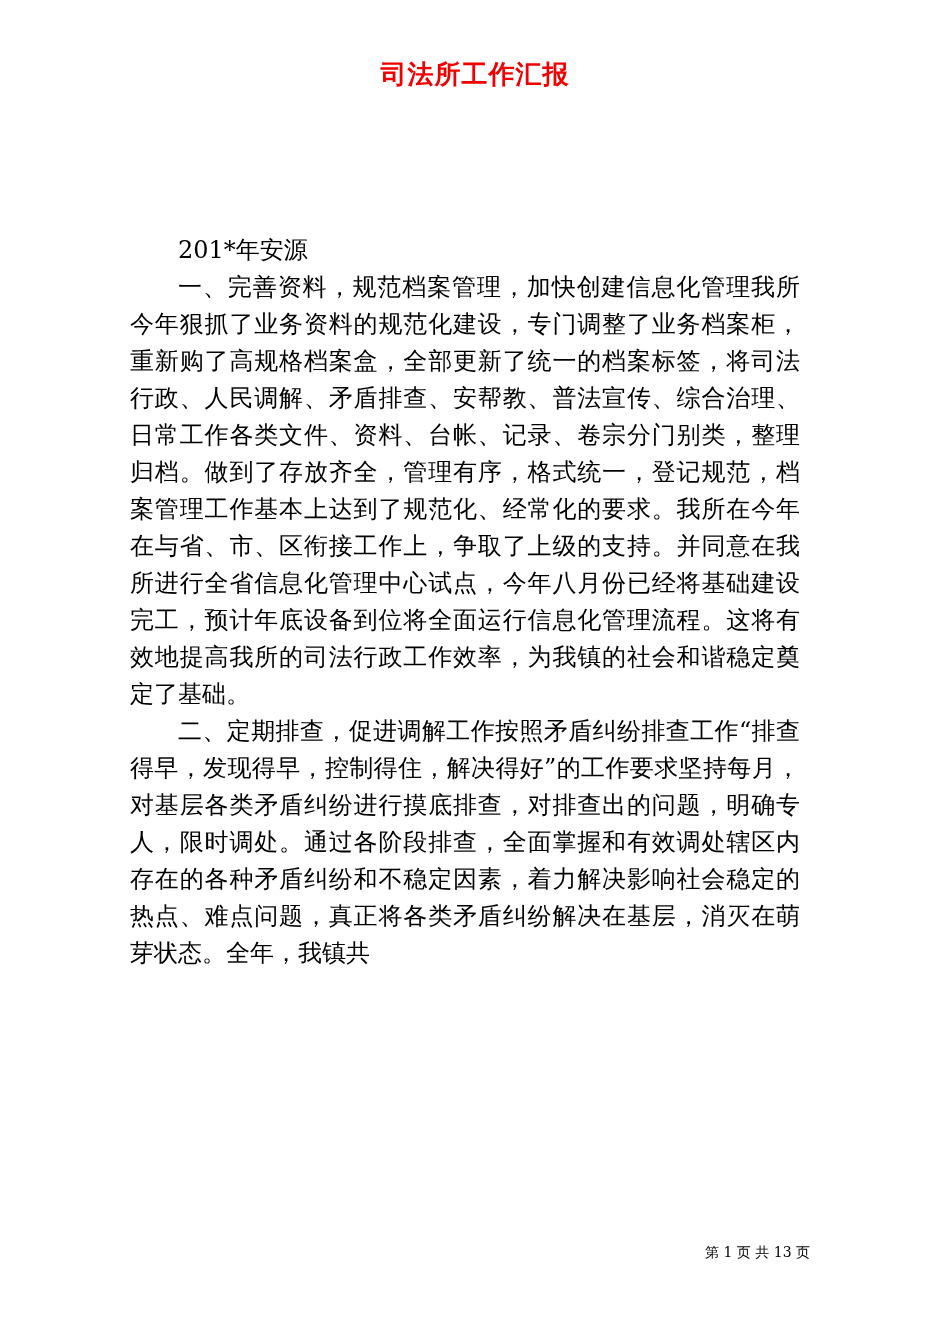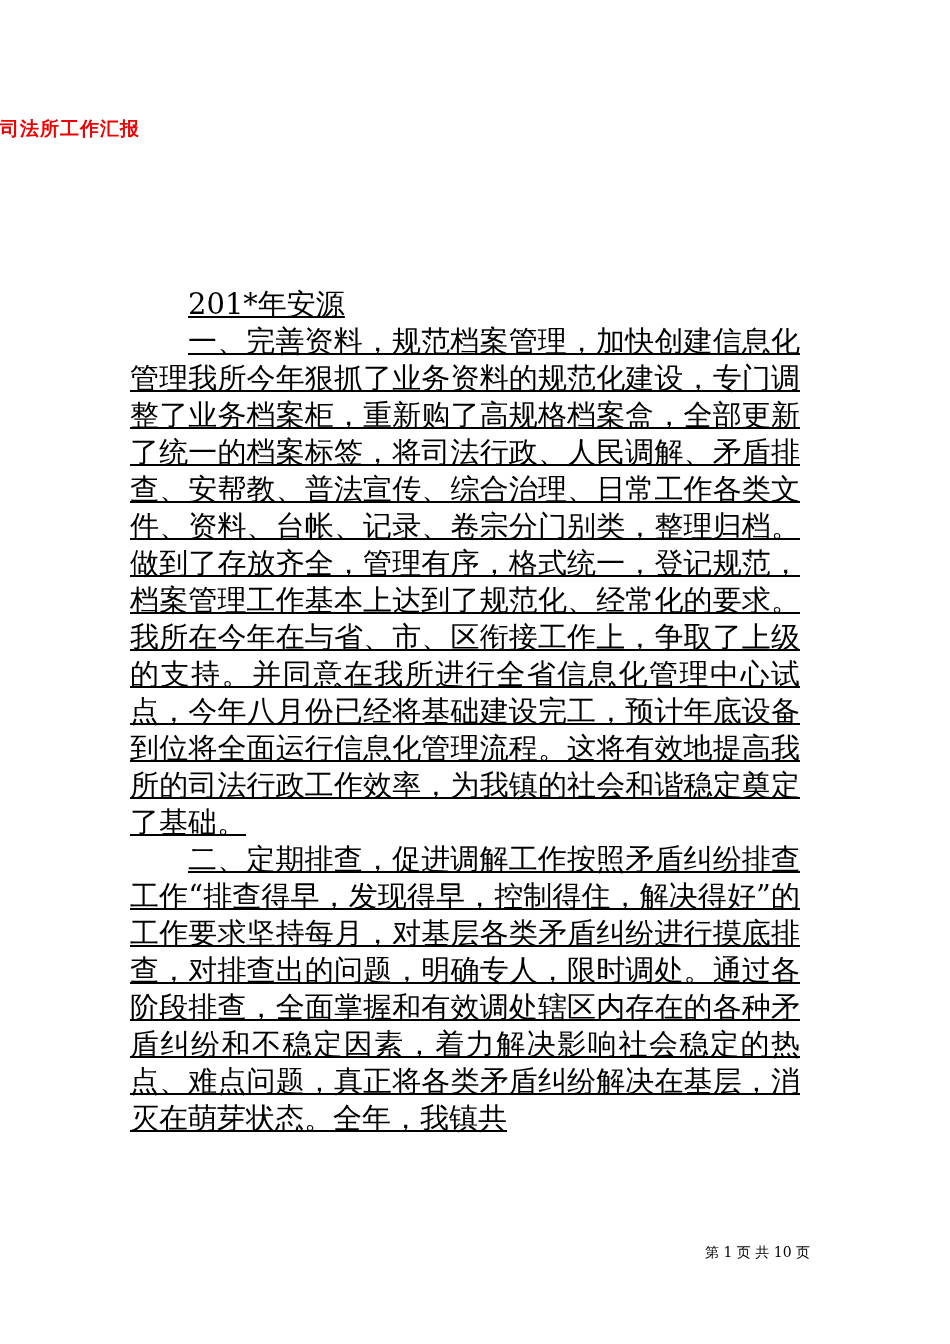--- a/index.html
+++ b/index.html
@@ -12,35 +12,35 @@
     width: 950px;
     height: 1344px;
     margin: 0 auto;
     background: #ffffff;
     overflow: hidden;
     font-family: "DejaVu Serif", "Liberation Serif", serif;
     color: #000000;
   }
   .doc-title {
     margin: 0;
-    padding-top: 114px;
-    font-size: 19px;
+    padding-top: 60px;
+    text-align: center;
+    font-size: 26px;
     line-height: 28px;
     font-weight: bold;
     color: #f00000;
     letter-spacing: 1px;
   }
   .doc-body {
     margin-top: 144px;
     padding-left: 130px;
     padding-right: 150px; 
-    font-size: 29px;
+    font-size: 24px;
     line-height: 37px;
     text-align: justify;
-    text-decoration: underline;
   }
   .doc-body p {
     margin: 0;
     text-indent: 2em;
   }
   .page-footer {
     position: absolute;
     top: 1243px;
     right: 140px;
     font-size: 14px;
@@ -56,16 +56,16 @@
 
   <h1 class="doc-title" style="color: rgb(240, 0, 0);">司法所工作汇报</h1>
 
   <div class="doc-body">
     <p>201*年安源</p>
     <p>一、完善资料，规范档案管理，加快创建信息化管理我所今年狠抓了业务资料的规范化建设，专门调整了业务档案柜，重新购了高规格档案盒，全部更新了统一的档案标签，将司法行政、人民调解、矛盾排查、安帮教、普法宣传、综合治理、日常工作各类文件、资料、台帐、记录、卷宗分门别类，整理归档。做到了存放齐全，管理有序，格式统一，登记规范，档案管理工作基本上达到了规范化、经常化的要求。我所在今年在与省、市、区衔接工作上，争取了上级的支持。并同意在我所进行全省信息化管理中心试点，今年八月份已经将基础建设完工，预计年底设备到位将全面运行信息化管理流程。这将有效地提高我所的司法行政工作效率，为我镇的社会和谐稳定奠定了基础。</p>
     <p>二、定期排查，促进调解工作按照矛盾纠纷排查工作“排查得早，发现得早，控制得住，解决得好”的工作要求坚持每月，对基层各类矛盾纠纷进行摸底排查，对排查出的问题，明确专人，限时调处。通过各阶段排查，全面掌握和有效调处辖区内存在的各种矛盾纠纷和不稳定因素，着力解决影响社会稳定的热点、难点问题，真正将各类矛盾纠纷解决在基层，消灭在萌芽状态。全年，我镇共</p>
   </div>
 
   <div class="page-footer">
-    <span>第 1 页 共 10 页</span>
+    <span>第 1 页 共 13 页</span>
   </div>
 
 </div>
 
 </body></html>

